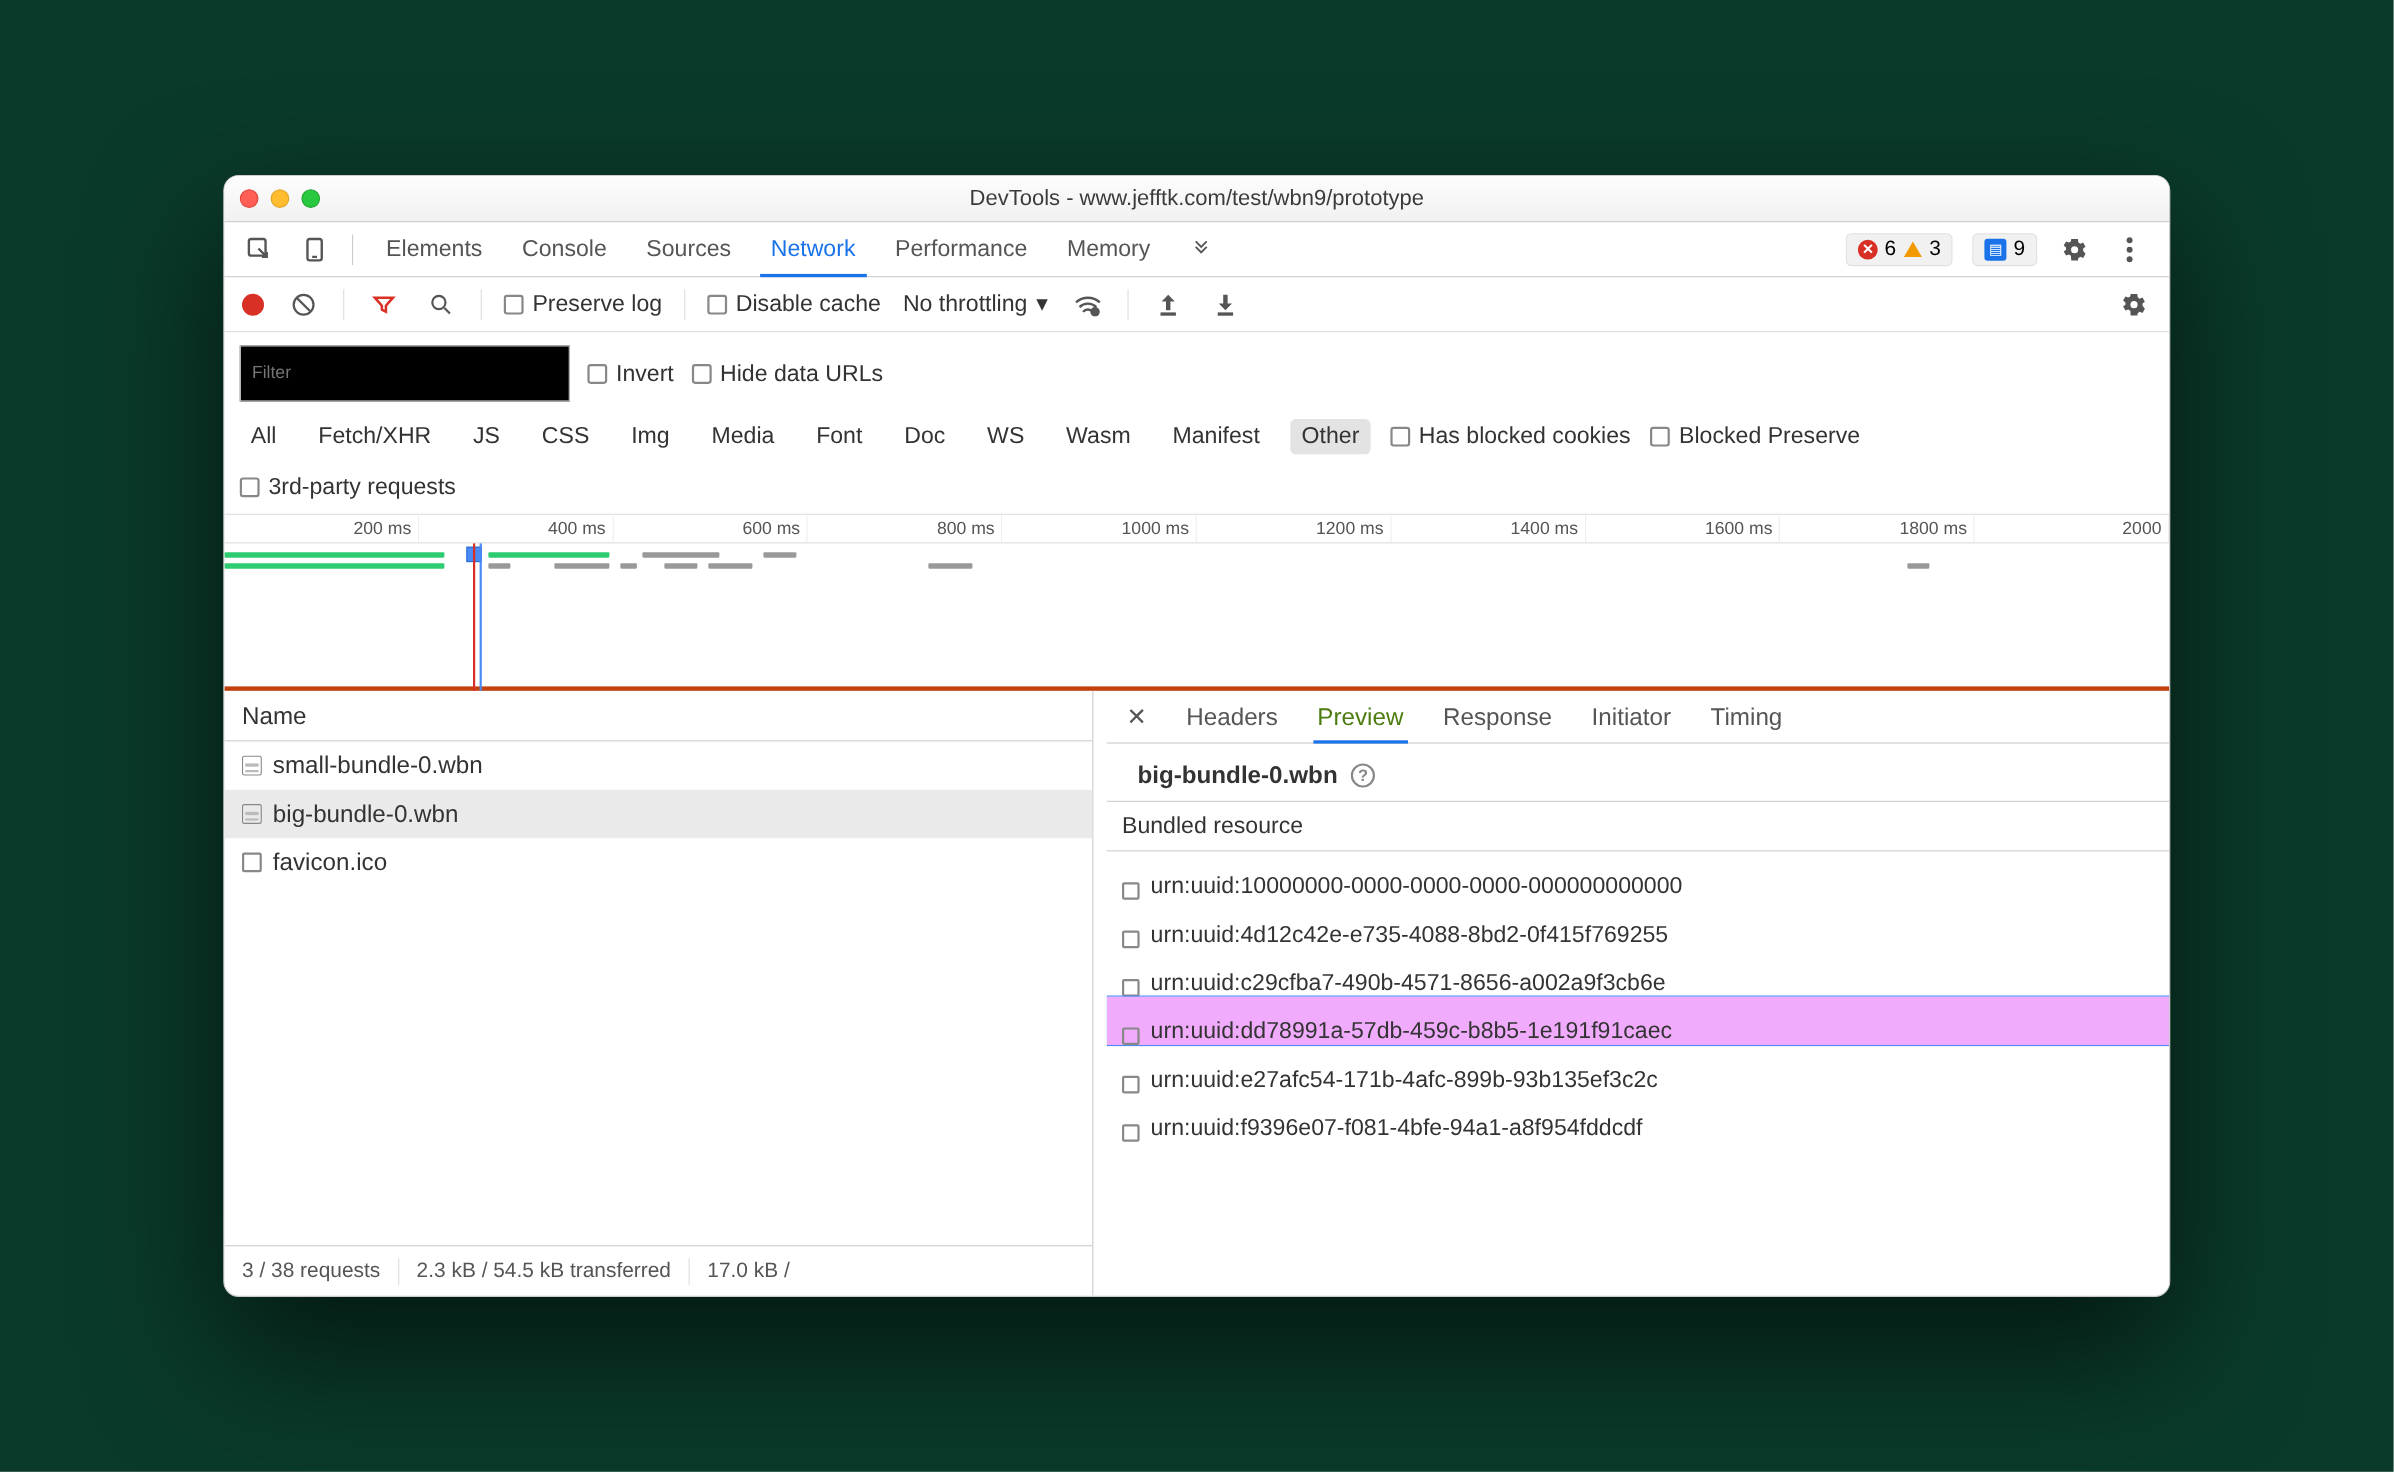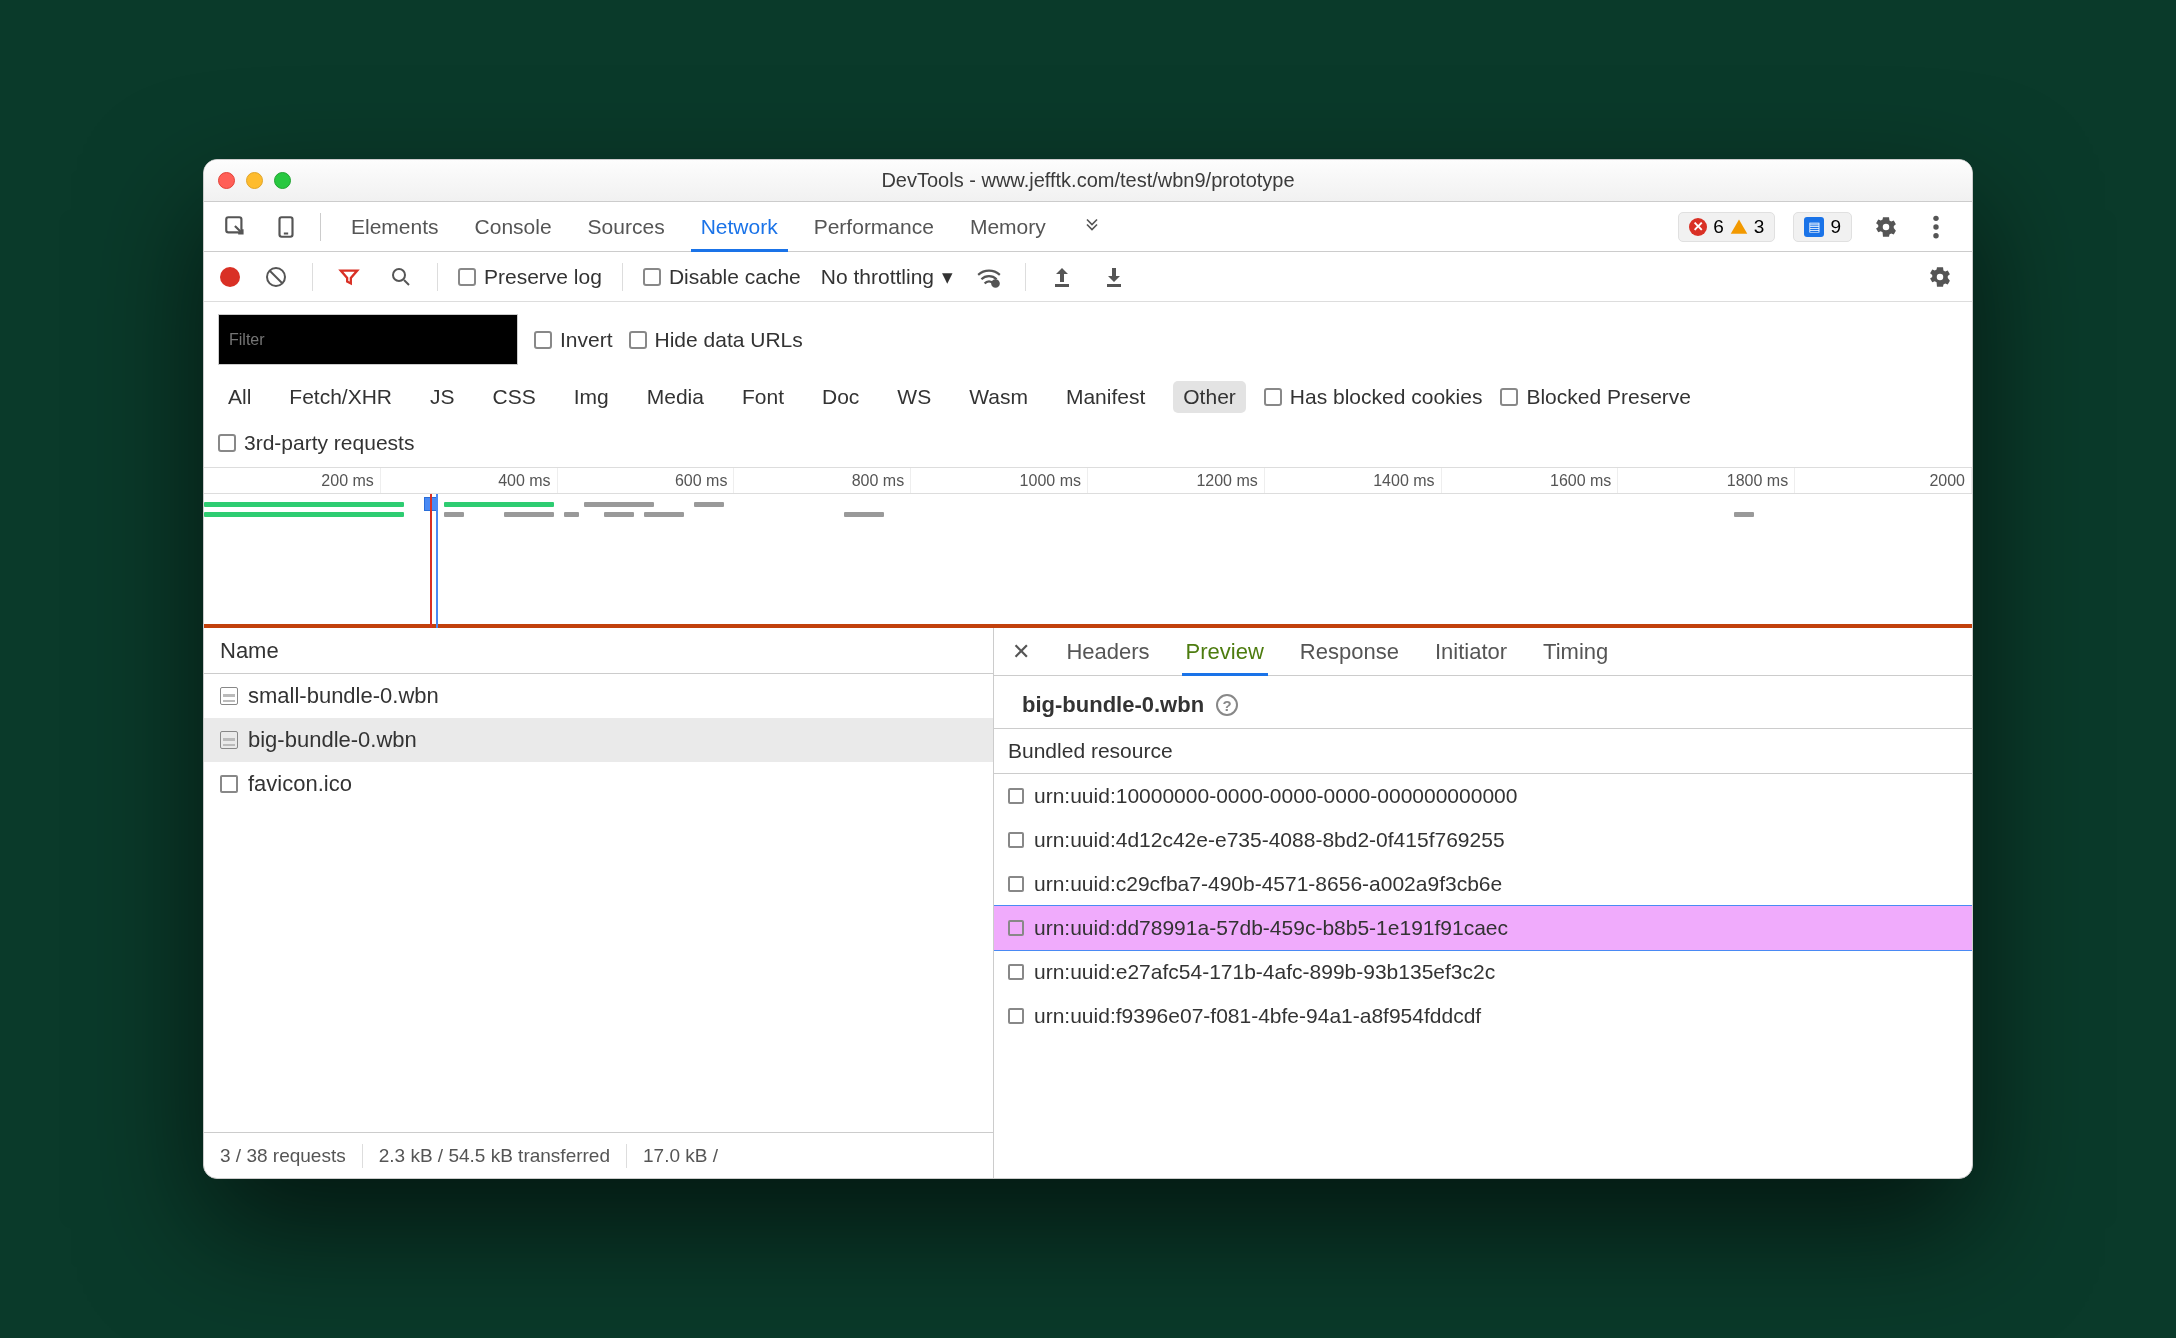--- a/index.html
+++ b/index.html
@@ -35,40 +35,40 @@
   .chip { padding:4px 10px; border-radius:5px; cursor:pointer; }
   .chip.active { background:#e3e3e3; }
   .timeline { height:160px; border-bottom:4px solid #c2410c; position:relative; }
   .ruler { display:flex; height:26px; border-bottom:1px solid #ddd; font-size:16px; color:#555;}
   .ruler div{flex:1;text-align:right;padding-right:6px;border-right:1px solid #eee;line-height:26px;}
   .tl-body{position:relative;height:134px;}
   .bar{position:absolute;height:5px;border-radius:1px;}
   .bar.green{background:#2ecc71;}
   .bar.grey{background:#999;}
   .tlmark{position:absolute;top:0;width:14px;height:14px;background:#4a8af4;border:1px solid #2a6dd8;}
-  .split { display:flex; flex:1; overflow:hidden; }
+  .split { display:flex; flex:1; overflow:hidden;gap:12px; }
   .leftpane { width:790px; border-right:1px solid #ccc; display:flex; flex-direction:column; }
   .colhead { height:46px; border-bottom:1px solid #ccc; display:flex; align-items:center; padding:0 16px; font-size:22px; color:#333;}
   .row { height:44px; display:flex; align-items:center; padding:0 16px; gap:10px; font-size:22px; color:#333; cursor:pointer;}
   .row.sel { background:#eaeaea; }
   .row .ricon{width:18px;height:18px;border:2px solid #888;border-radius:2px;flex-shrink:0;}
   .row .ricon.doc{border:none;background:linear-gradient(#bbb,#bbb) center/12px 2px no-repeat,linear-gradient(#bbb,#bbb) center 6px/12px 2px no-repeat,linear-gradient(#bbb,#bbb) center 12px/12px 2px no-repeat;border:1px solid #888;}
   .status { margin-top:auto; height:46px; border-top:1px solid #ccc; display:flex; align-items:center; padding:0 16px; font-size:19px; color:#555; gap:16px;}
   .status .ssep{width:1px;height:24px;background:#ddd;}
   .rightpane { flex:1; display:flex; flex-direction:column; overflow:hidden;}
   .dtabs { height:48px; border-bottom:1px solid #ccc; display:flex; align-items:center; gap:36px; padding:0 18px; font-size:22px; color:#555;}
   .dtabs .close{font-size:22px;cursor:pointer;}
   .dtab{cursor:pointer;height:100%;display:flex;align-items:center;position:relative;}
   .dtab.active{color:#4d7c0f;}
   .dtab.active::after{content:"";position:absolute;left:-4px;right:-4px;bottom:-1px;height:3px;background:#1a73e8;}
   .preview-title { padding:16px 28px 10px; font-size:22px; font-weight:600; color:#333; display:flex; align-items:center; gap:12px;}
   .qmark{width:22px;height:22px;border:2px solid #888;border-radius:50%;display:flex;align-items:center;justify-content:center;font-size:15px;color:#888;}
   .section-head{padding:10px 14px;font-size:21px;color:#333;border-top:1px solid #ccc;border-bottom:1px solid #ccc;background:#fff;}
   .reslist{flex:1;overflow:auto;}
-  .resrow{height:44px;display:flex;align-items:center;gap:10px;padding:0 14px;font-size:21px;color:#333;}
+  .resrow{height:44px;display:flex;align-items:flex-end;gap:10px;padding:0 14px;font-size:21px;color:#333;}
   .resrow.sel{outline:1px solid #4a8af4;background:#f0abfc;}
   .resrow .ricon2{width:16px;height:16px;border:2px solid #888;border-radius:2px;}
   svg{display:block;}
 </style>
 </head>
 <body>
 
 <div class="window">
 
   <div class="titlebar">

